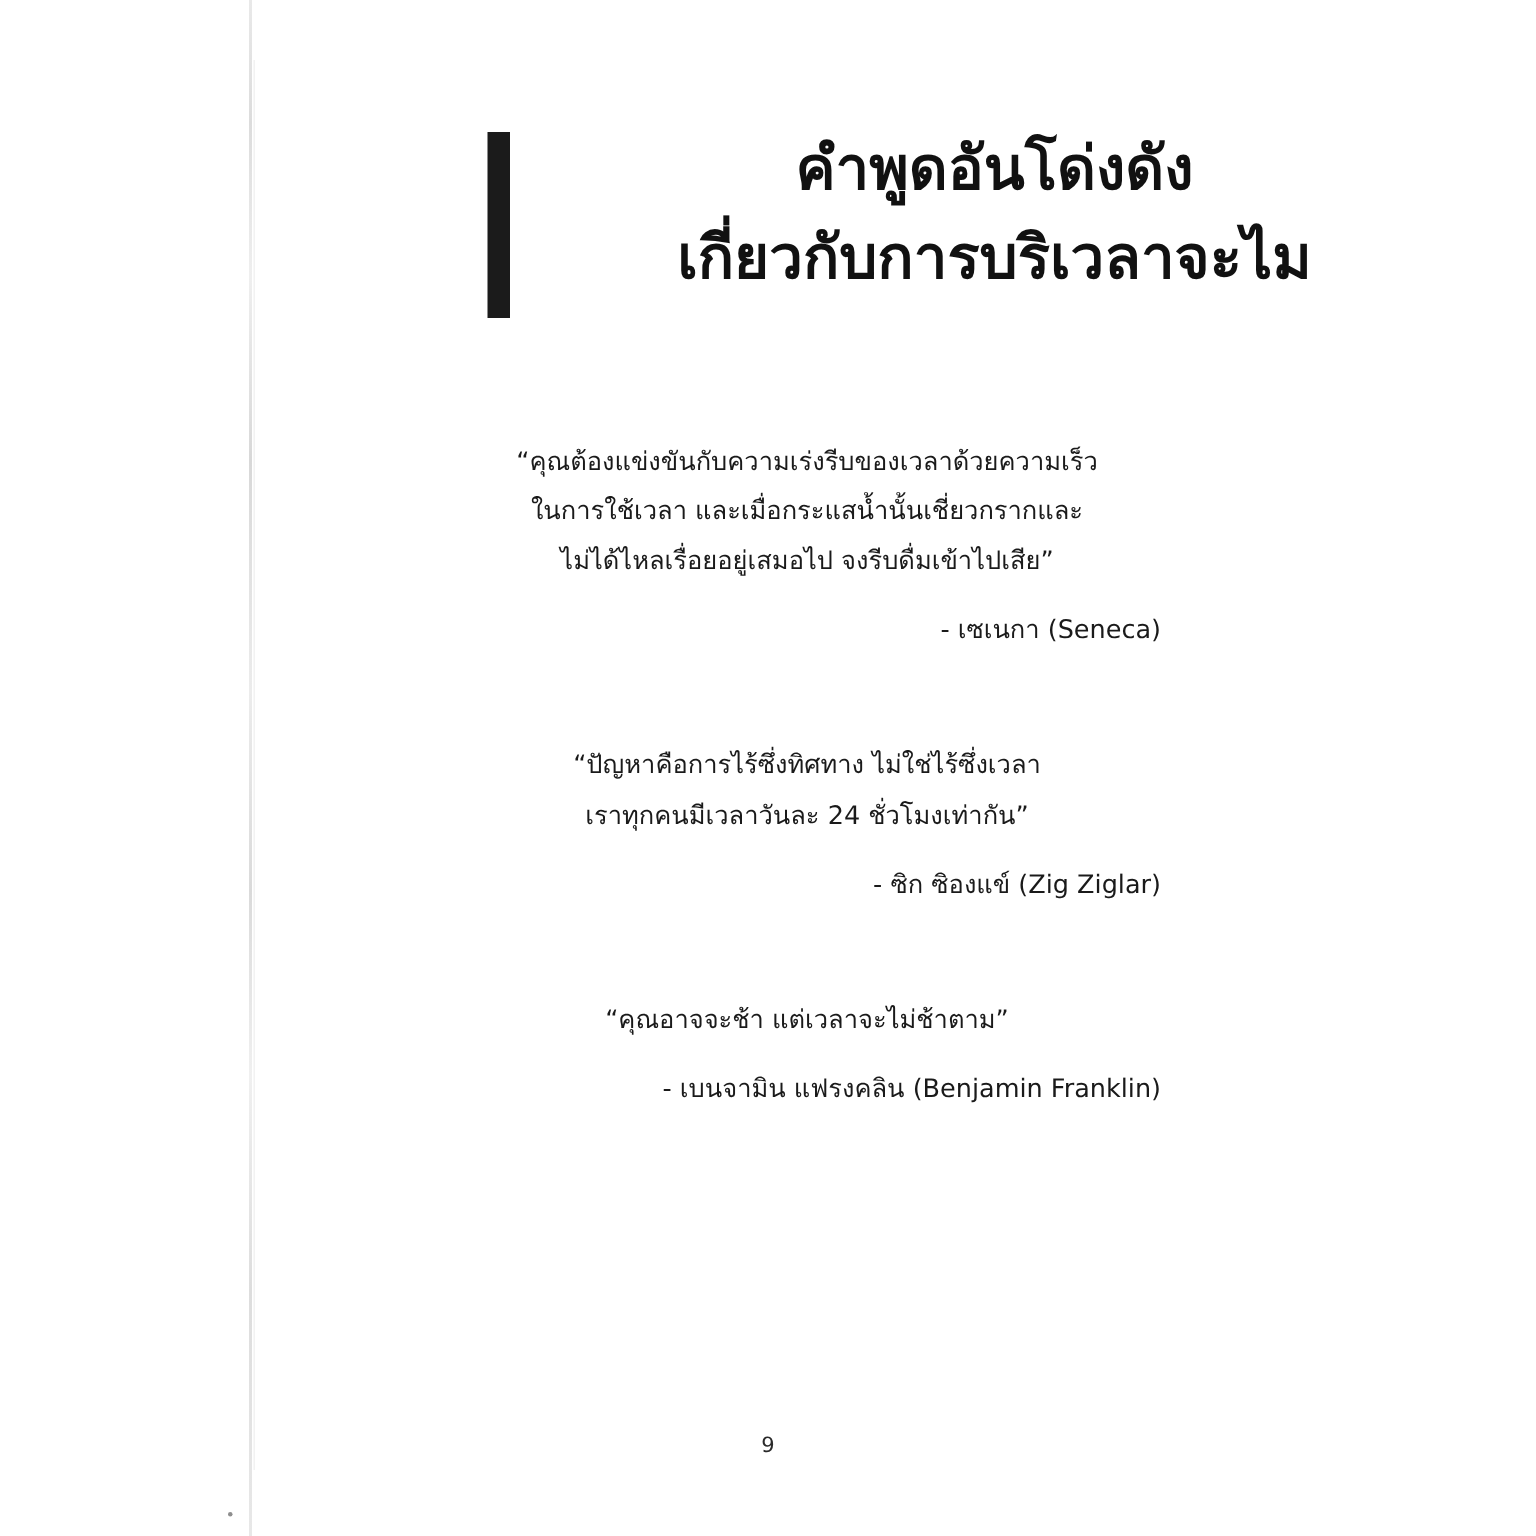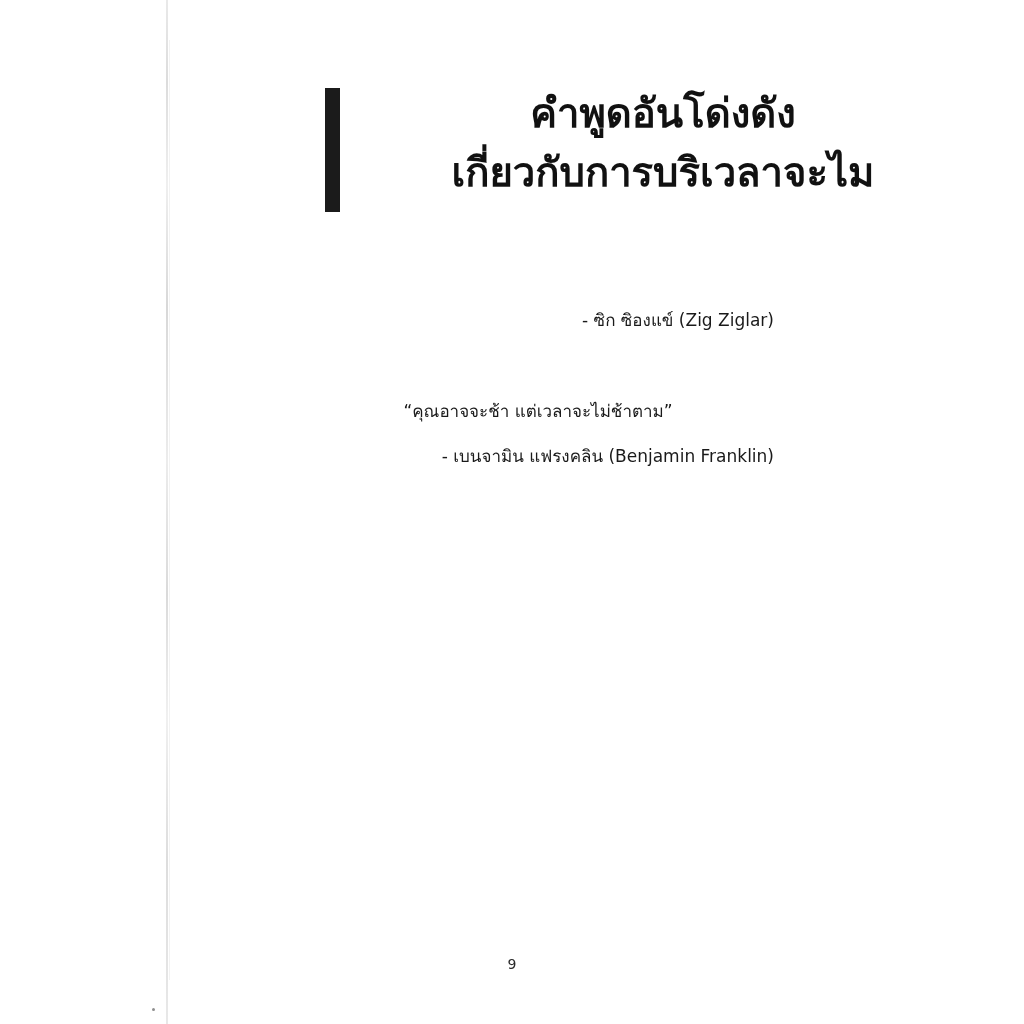--- a/index.html
+++ b/index.html
@@ -147,22 +147,34 @@
   <div class="heading-wrap">
     <div class="heading-bar"></div>
     <div class="heading-text">
       <span class="heading-line">คำพูดอันโด่งดัง</span>
       <span class="heading-line">เกี่ยวกับการบริเวลาจะไม</span>
     </div>
   </div>
 
   <div class="quotes">
 
+    <div class="quote-block q1">
+      <div class="quote-text">
+        <span class="quote-line">“คุณต้องแข่งขันกับความเร่งรีบของเวลาด้วยความเร็ว</span>
+        <span class="quote-line">ในการใช้เวลา และเมื่อกระแสน้ำนั้นเชี่ยวกรากและ</span>
+        <span class="quote-line">ไม่ได้ไหลเรื่อยอยู่เสมอไป จงรีบดื่มเข้าไปเสีย”</span>
+      </div>
+      <div class="quote-attrib">- เซเนกา (Seneca)</div>
+    </div>
 
     <div class="quote-block q2">
+      <div class="quote-text">
+        <span class="quote-line">“ปัญหาคือการไร้ซึ่งทิศทาง ไม่ใช่ไร้ซึ่งเวลา</span>
+        <span class="quote-line">เราทุกคนมีเวลาวันละ 24 ชั่วโมงเท่ากัน”</span>
+      </div>
       <div class="quote-attrib">- ซิก ซิองแข์ (Zig Ziglar)</div>
     </div>
 
     <div class="quote-block">
       <div class="quote-text">
         <span class="quote-line">“คุณอาจจะช้า แต่เวลาจะไม่ช้าตาม”</span>
       </div>
       <div class="quote-attrib">- เบนจามิน แฟรงคลิน (Benjamin Franklin)</div>
     </div>
 

